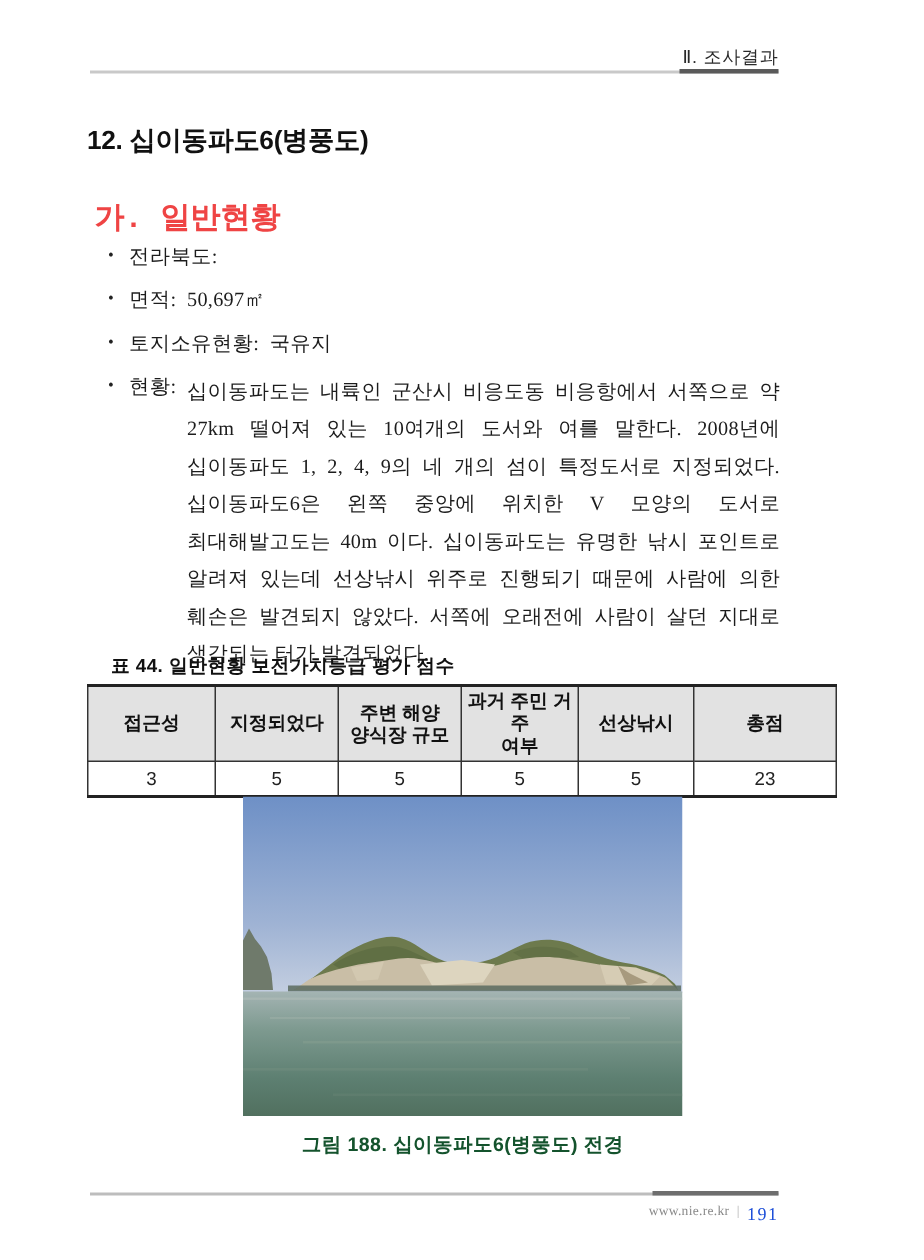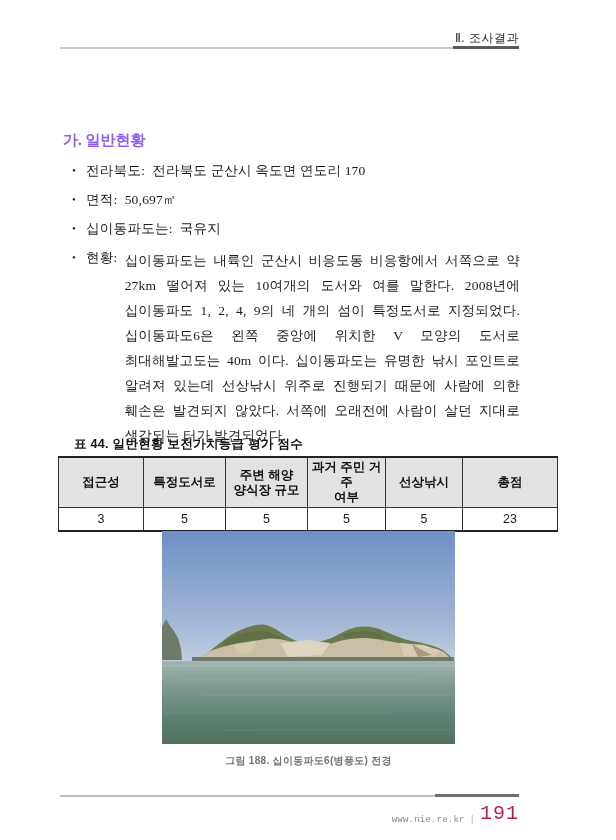--- a/index.html
+++ b/index.html
@@ -16,22 +16,22 @@
   .header-rule{position:absolute;top:47px;left:60px;right:61px;height:2px;background:#c9c9c9;}
   .header-rule .dark-seg{position:absolute;right:0;top:-1px;width:66px;height:3px;background:#5a5a5a;}
   
   .doc-title{
     position:absolute;top:81px;left:58px;margin:0;
     font-family:"Liberation Sans","DejaVu Sans",sans-serif;
     font-size:17.5px;font-weight:bold;color:#111;letter-spacing:-0.2px;
   }
   .section-heading{
     position:absolute;top:131px;left:63px;margin:0;
-    font-family:Liberation Serif, serif;
-    font-size:15px;font-weight:bold;color:#8b5cf6;
+    font-family:Liberation Mono, monospace;
+    font-size:20px;font-weight:bold;color:#ef4444;
   }
   
   .bullets{position:absolute;top:161px;left:72px;width:448px;list-style:none;margin:0;padding:0;}
   .bullets li{display:flex;align-items:flex-start;margin-bottom:10px;font-size:13.5px;line-height:19px;}
   .bullets .dot{flex:0 0 14px;font-size:11px;line-height:19px;color:#222;}
   .bullets .lbl{white-space:nowrap;margin-right:7px;letter-spacing:.3px;}
   .bullets .val{letter-spacing:.2px;}
   .bullets li.status{margin-bottom:7px;}
   .bullets li.status .val{
     flex:1;text-align:justify;line-height:25px;letter-spacing:.2px;
@@ -54,59 +54,59 @@
     background:#e2e2e2;height:37px;font-size:12.5px;font-weight:bold;color:#111;
     white-space:pre-line;line-height:15px;padding:2px;
   }
   .score-table td{height:22px;font-size:12.5px;color:#222;background:#fff;padding:0;}
   
   .island-figure{position:absolute;top:531px;left:162px;width:293px;margin:0;}
   .island-figure svg{display:block;width:293px;height:213px;}
   .figure-caption{
     margin-top:10px;text-align:center;
     font-family:"Liberation Sans","DejaVu Sans",sans-serif;
-    font-size:10px;font-weight:bold;color:#737373;letter-spacing:.3px;
+    font-size:13px;font-weight:bold;color:#14532d;letter-spacing:.3px;
   }
   
   .footer-rule{position:absolute;top:795px;left:60px;right:61px;height:2px;background:#bdbdbd;}
   .footer-rule .dark-seg{position:absolute;right:0;top:-1px;width:84px;height:3px;background:#6e6e6e;}
   .footer-text{
-    position:absolute;top:802px;right:61px;display:flex;align-items:flex-end;
-    font-family:Liberation Mono, monospace;
+    position:absolute;top:802px;right:61px;display:flex;align-items:flex-start;
+    font-family:Liberation Serif, serif;
   }
   .footer-site{font-size:9px;color:#8a8a8a;letter-spacing:.2px;}
   .footer-sep{font-size:9px;color:#b0b0b0;margin:0 5px;}
-  .footer-page{font-size:20px;color:#be185d;letter-spacing:1px;}
+  .footer-page{font-size:12px;color:#1d4ed8;letter-spacing:1px;}
 </style>
 </head>
 <body>
 
 <div class="page">
 
   <div class="header-label">Ⅱ. 조사결과</div>
   <div class="header-rule">
     <span class="dark-seg"></span>
   </div>
 
+  <h1 class="doc-title">12. 십이동파도6(병풍도)</h1>
   <h2 class="section-heading">가. 일반현황</h2>
 
   <ul class="bullets">
     <li>
       <span class="dot">•</span>
       <span class="lbl">전라북도:</span>
-      <span class="val">전라북도 군산시 옥도면 연도리 170</span>
     </li>
     <li>
       <span class="dot">•</span>
       <span class="lbl">면적:</span>
       <span class="val">50,697㎡</span>
     </li>
     <li>
       <span class="dot">•</span>
-      <span class="lbl">십이동파도는:</span>
+      <span class="lbl">토지소유현황:</span>
       <span class="val">국유지</span>
     </li>
     <li class="status">
       <span class="dot">•</span>
       <span class="lbl">현황:</span>
       <span class="val">십이동파도는 내륙인 군산시 비응도동 비응항에서 서쪽으로 약 27km 떨어져 있는 10여개의 도서와 여를 말한다. 2008년에 십이동파도 1, 2, 4, 9의 네 개의 섬이 특정도서로 지정되었다. 십이동파도6은 왼쪽 중앙에 위치한 V 모양의 도서로 최대해발고도는 40m 이다. 십이동파도는 유명한 낚시 포인트로 알려져 있는데 선상낚시 위주로 진행되기 때문에 사람에 의한 훼손은 발견되지 않았다. 서쪽에 오래전에 사람이 살던 지대로 생각되는 터가 발견되었다.</span>
     </li>
     <li>
       <span class="dot">•</span>
       <span class="lbl">최대해발고도는:</span>
@@ -120,21 +120,21 @@
       <col style="width:85px">
         <col style="width:82px">
         <col style="width:82px">
       <col style="width:78px">
         <col style="width:77px">
         <col style="width:95px">
     </colgroup>
     <tbody>
         <tr>
       <th>접근성</th>
-      <th>특정도서로</th>
+      <th>지정되었다</th>
       <th>주변 해양
 양식장 규모</th>
       <th>과거 주민 거주
 여부</th>
       <th>선상낚시</th>
       <th>총점</th>
     </tr>
     <tr>
       <td>3</td>
       <td>5</td>

